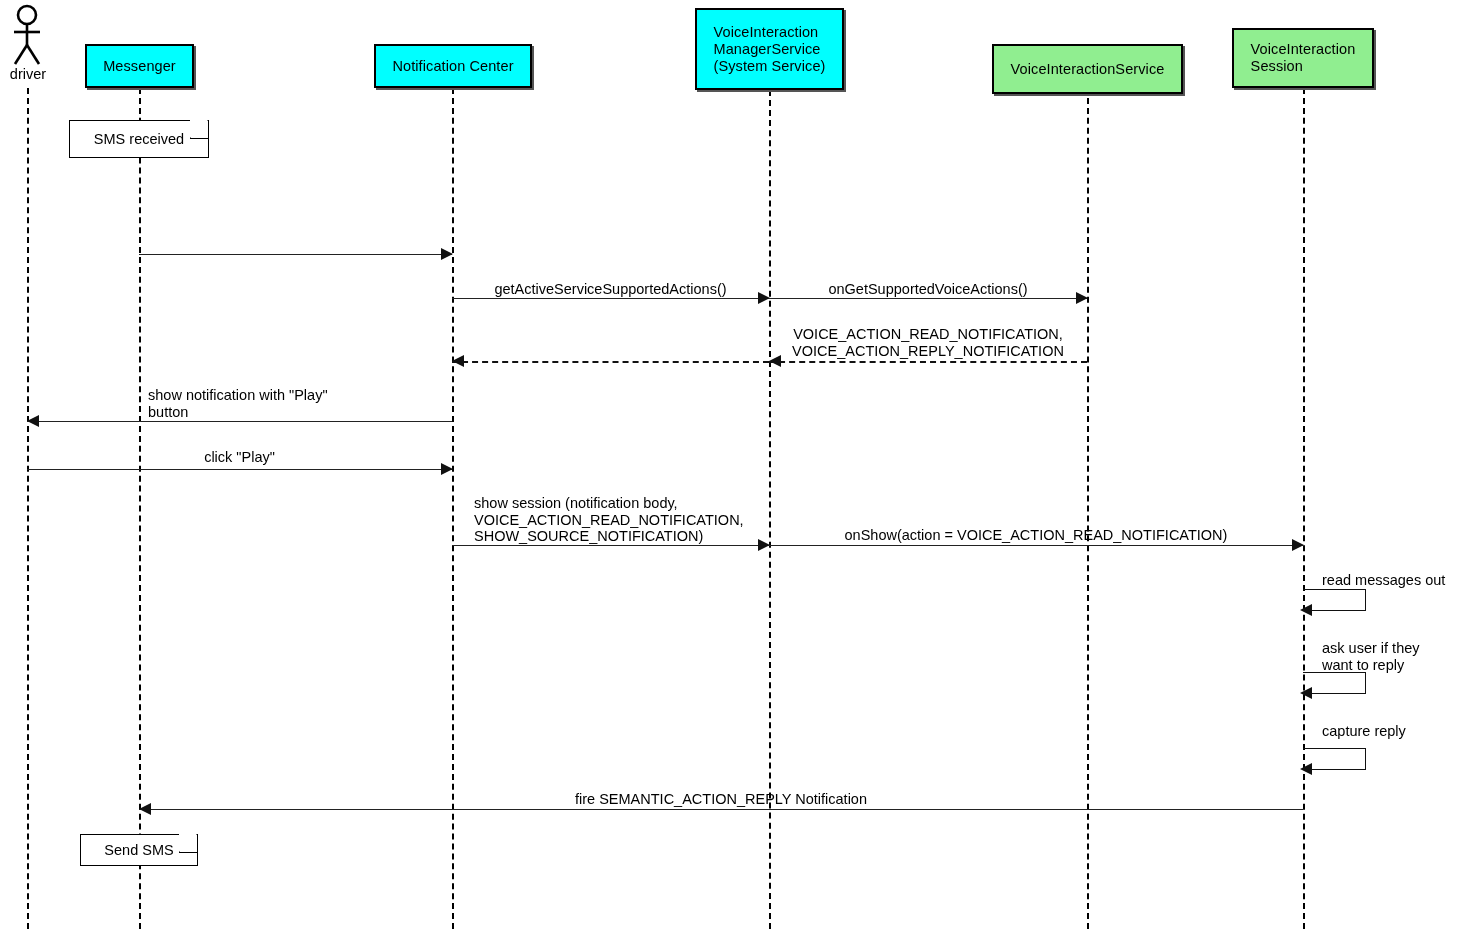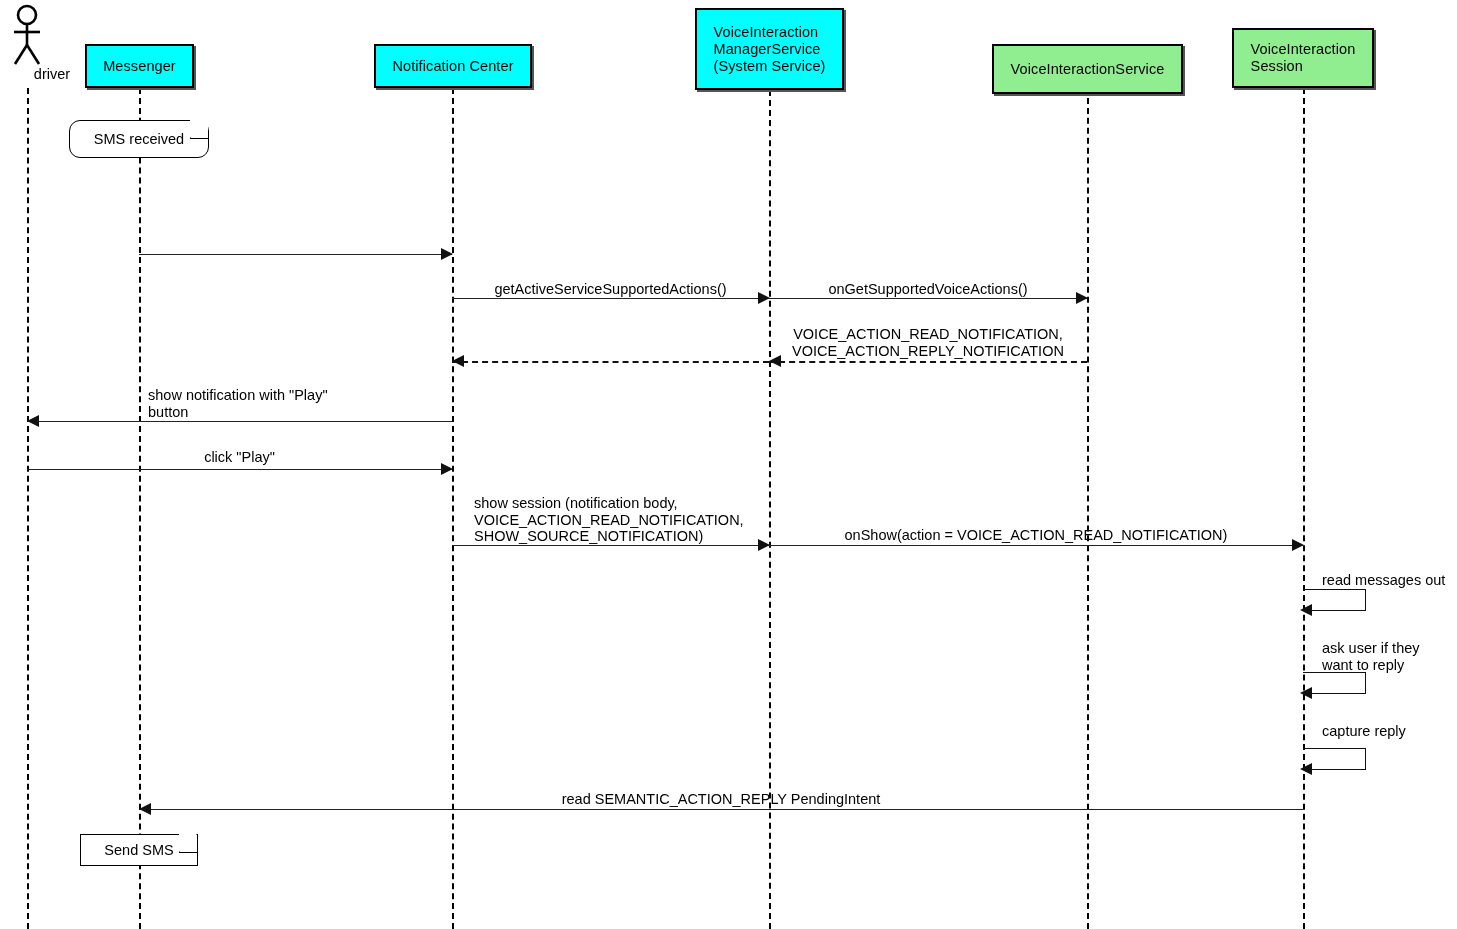--- a/index.html
+++ b/index.html
@@ -122,21 +122,21 @@
 
 <div id="canvas">
 
   <svg style="position:absolute;left:9px;top:4px;width:36px;height:62px;" viewBox="0 0 36 62">
     <circle cx="18" cy="11" r="9" fill="#ffffff" stroke="#000000" stroke-width="2.6"></circle>
     <line x1="18" y1="20" x2="18" y2="41" stroke="#000000" stroke-width="2.6"></line>
     <line x1="5" y1="28" x2="31" y2="28" stroke="#000000" stroke-width="2.6"></line>
     <line x1="18" y1="41" x2="6" y2="60" stroke="#000000" stroke-width="2.6"></line>
     <line x1="18" y1="41" x2="30" y2="60" stroke="#000000" stroke-width="2.6"></line>
   </svg>
-  <div class="actor-label" style="left:0px;top:66px;width:56px;padding-left:24px;">driver</div>
+  <div class="actor-label" style="left:0px;top:66px;width:56px;">driver</div>
 
   <div class="lifeline" style="left:27px;top:88px;height:841px;"></div>
   <div class="lifeline" style="left:139px;top:88px;height:841px;"></div>
   <div class="lifeline" style="left:452px;top:88px;height:841px;"></div>
   <div class="lifeline" style="left:769px;top:90px;height:839px;"></div>
   <div class="lifeline" style="left:1087px;top:88px;height:841px;"></div>
   <div class="lifeline" style="left:1303px;top:88px;height:841px;"></div>
 
   <div class="participant-box" style="left:85px;top:44px;width:109px;height:44px;background:#00ffff;">
     <span>Messenger</span>
@@ -154,21 +154,21 @@
 
   <div class="participant-box" style="left:992px;top:44px;width:191px;height:50px;background:#90ee90;">
     <span>VoiceInteractionService</span>
   </div>
 
   <div class="participant-box" style="left:1232px;top:28px;width:142px;height:60px;background:#90ee90;white-space:pre-line;">
     <span style="white-space:pre-line;">VoiceInteraction
 Session</span>
   </div>
 
-  <div class="note" style="left:69px;top:120px;width:140px;height:38px;border-radius:11px;">
+  <div class="note" style="left:69px;top:120px;width:140px;height:38px;">
     <span>SMS received</span>
     <span class="note-fold"></span>
   </div>
 
   <div class="note" style="left:80px;top:834px;width:118px;height:32px;">
     <span>Send SMS</span>
     <span class="note-fold"></span>
   </div>
 
   <div class="msg-line" style="left:139px;top:254px;width:313px;"></div>
@@ -215,17 +215,17 @@
 
   <div class="msg-label" style="left:1322px;top:640px;">ask user if they
 want to reply</div>
   <div class="self-call" style="left:1303px;top:672px;width:63px;height:22px;"></div>
   <div class="arrow-left" style="left:1300px;top:687px;"></div>
 
   <div class="msg-label" style="left:1322px;top:723px;">capture reply</div>
   <div class="self-call" style="left:1303px;top:748px;width:63px;height:22px;"></div>
   <div class="arrow-left" style="left:1300px;top:763px;"></div>
 
-  <div class="msg-label center" style="left:139px;top:791px;width:1164px;">read SEMANTIC_ACTION_REPLY PendingIntent</div>
+  <div class="msg-label center" style="left:139px;top:791px;width:1164px;">fire SEMANTIC_ACTION_REPLY Notification</div>
   <div class="msg-line" style="left:139px;top:809px;width:1164px;"></div>
   <div class="arrow-left" style="left:139px;top:803px;"></div>
 
 </div>
 
 </body></html>

